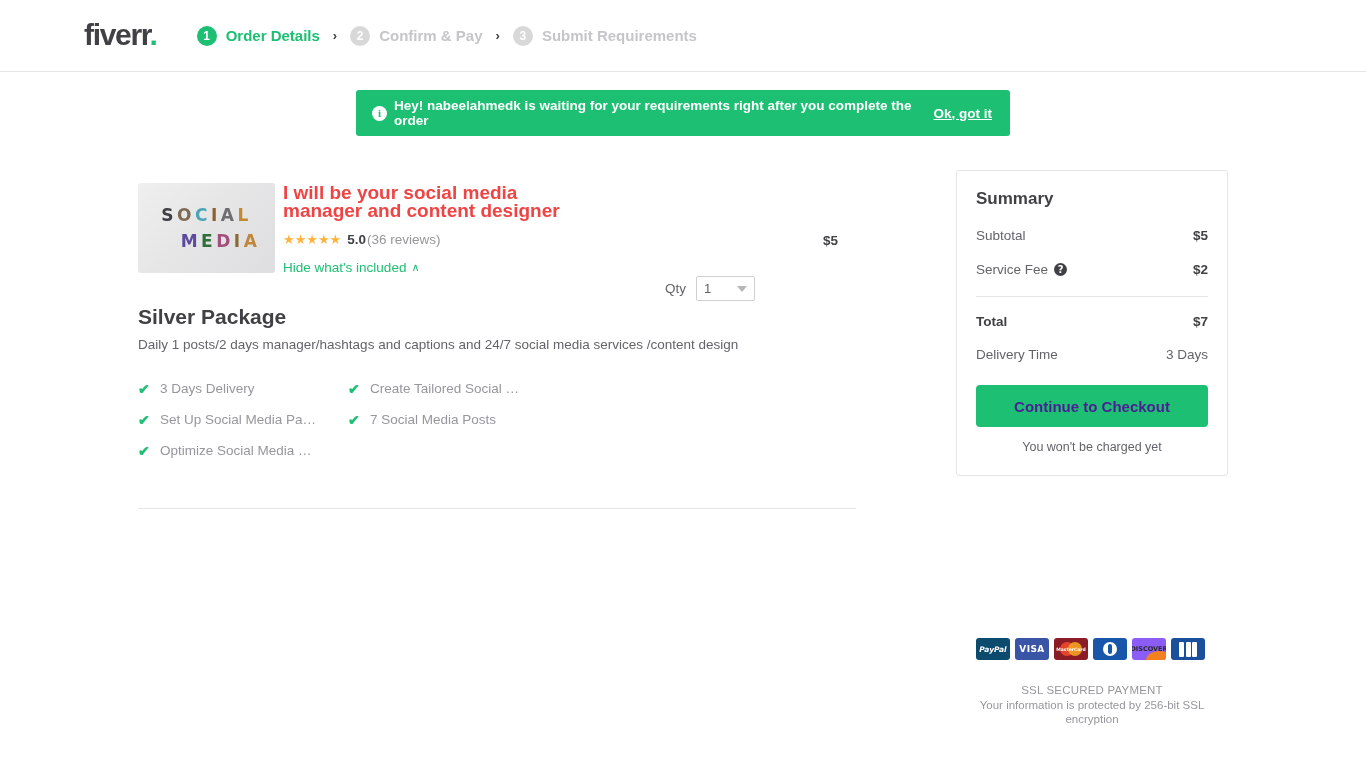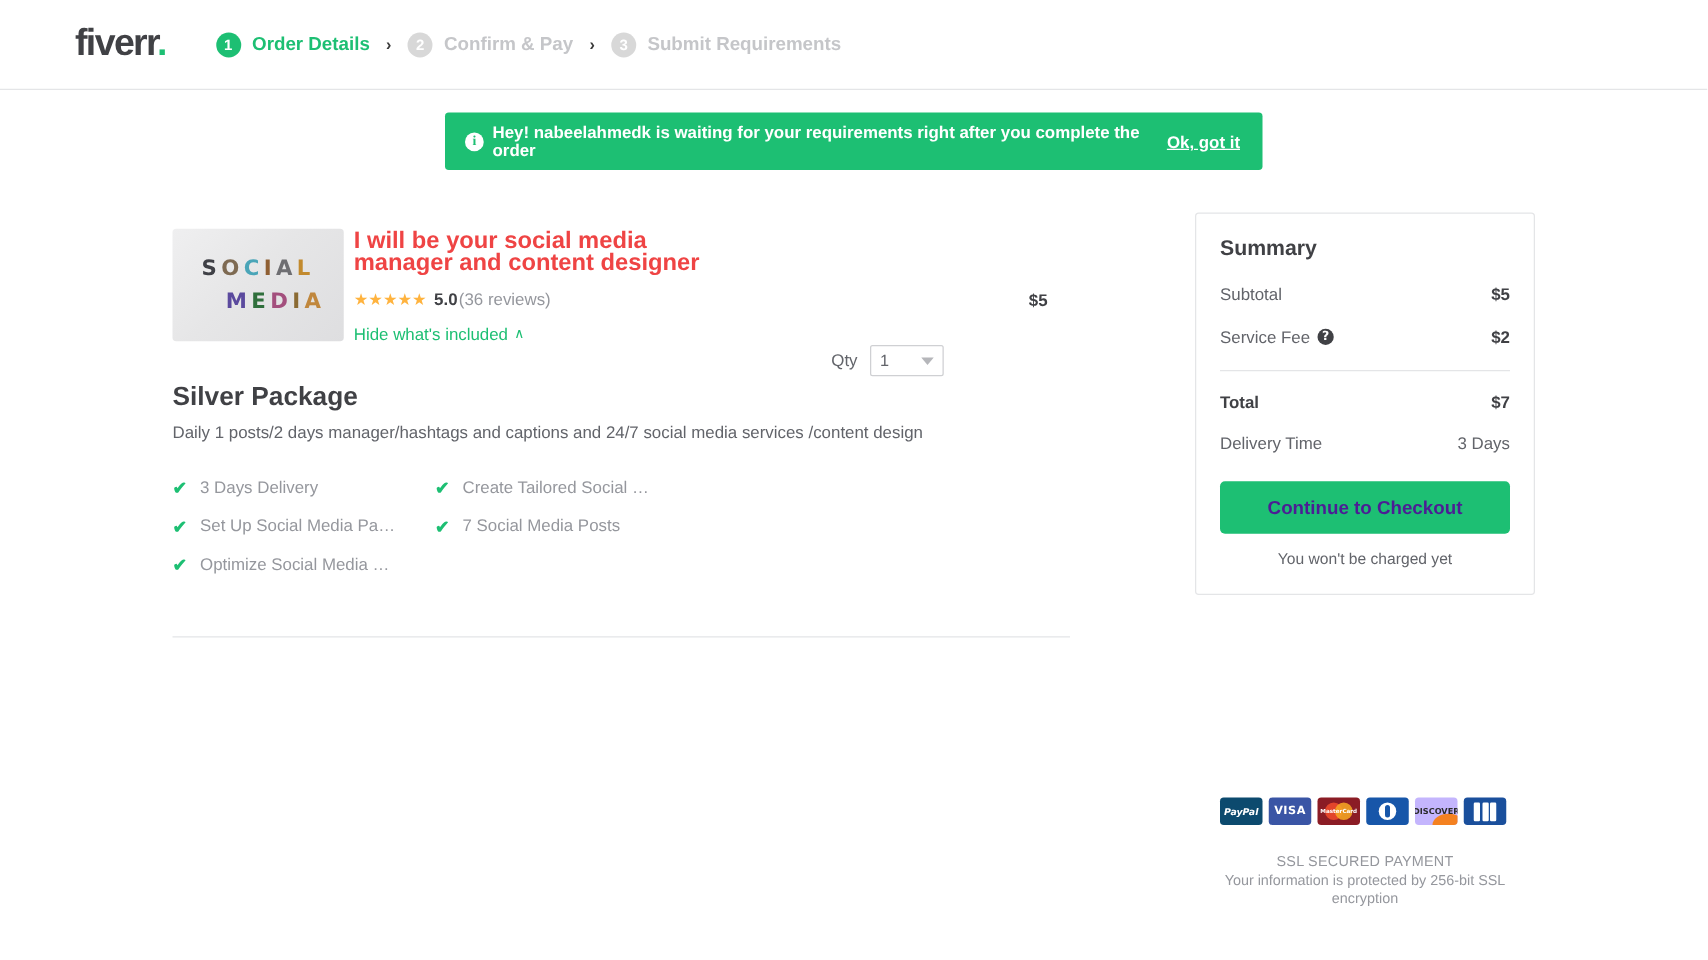--- a/index.html
+++ b/index.html
@@ -10,21 +10,21 @@
     color: #404145;
     overflow: hidden;
   }
 
   
   .header {
     height: 72px;
     border-bottom: 1px solid #e4e5e7;
     display: flex;
     align-items: center;
-    padding-left: 60px;
+    padding-left: 84px;
   }
   .logo {
     font-size: 30px;
     font-weight: bold;
     letter-spacing: -1.3px;
     color: #404145;
     line-height: 1;
     position: relative;
     top: -1px;
   }
@@ -362,21 +362,21 @@
   }
   .pay-diners { background: #1756a9; }
   .pay-diners .dc {
     width: 14px; height: 14px; border-radius: 50%;
     background: #fff; position: relative;
   }
   .pay-diners .dc::after {
     content:""; position: absolute; left: 5px; top: 2px;
     width: 4px; height: 10px; border-radius: 2px; background: #1756a9;
   }
-  .pay-discover { background: #c4b5fd; color: #2a2a2a; font-size: 6.5px; position: relative; }
+  .pay-discover { background: #8b5cf6; color: #2a2a2a; font-size: 6.5px; position: relative; }
   .pay-discover .dsc-arc {
     position: absolute; right: -6px; bottom: -9px;
     width: 26px; height: 18px; border-radius: 50%;
     background: #f48120;
   }
   .pay-discover span { position: relative; z-index: 2; }
   .pay-jcb { background: #1a4f9c; }
   .pay-jcb .jcb-bars { display: flex; gap: 1.5px; }
   .pay-jcb .jcb-bars i {
     display: block; width: 5px; height: 15px; background: #fff; border-radius: 1px;

